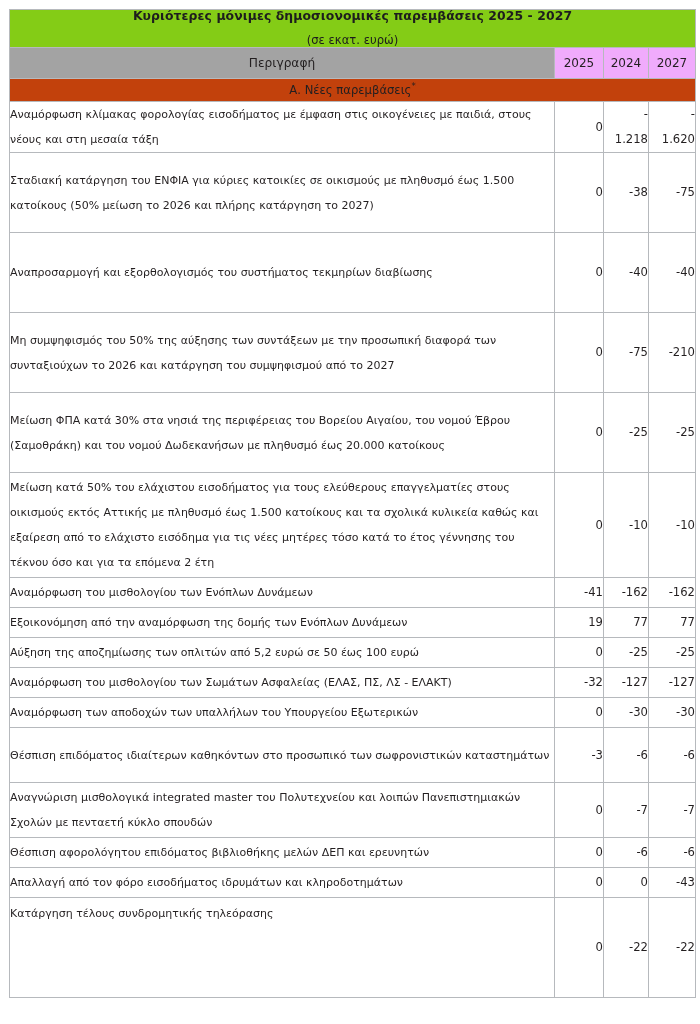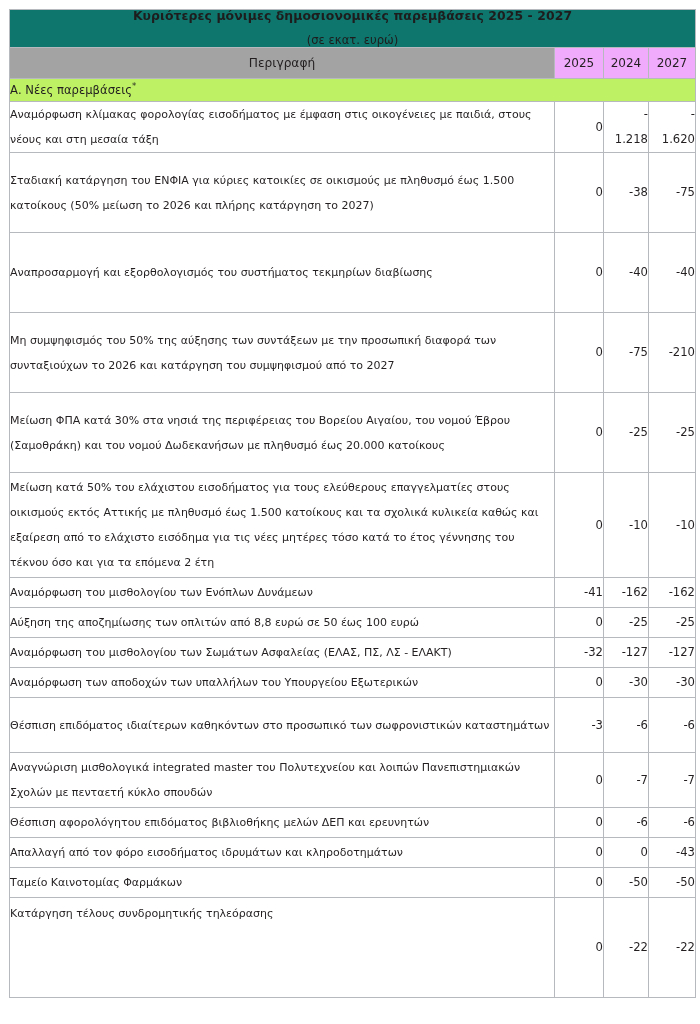--- a/index.html
+++ b/index.html
@@ -40,21 +40,21 @@
   }
 
   
   col.c-desc { width: 545px; }
   col.c-y1   { width: 49px;  }
   col.c-y2   { width: 45px;  }
   col.c-y3   { width: 47px;  }
 
   
   .title-cell {
-    background: #0f766e;
+    background: #84cc16;
     text-align: center;
     padding: 11px 10px 11px 10px;
     line-height: 1.0;
   }
   .title-main {
     display: block;
     font-size: 12.4px;
     font-weight: bold;
     letter-spacing: .1px;
     padding-bottom: 13px;
@@ -79,26 +79,26 @@
   .hdr-year {
     background: #f0abfc;
     text-align: center;
     font-size: 12px;
     font-weight: bold;
     height: 30px;
   }
 
   
   .section-cell {
-    background: #bef264;
+    background: #c2410c;
     font-size: 11.6px;
     font-weight: bold;
     height: 22px;
     padding: 0 0 0 7px;
-    text-align: left;
+    text-align: center;
   }
   .section-cell sup {
     font-size: 8.5px;
     vertical-align: super;
     line-height: 0;
   }
 
   
   .desc {
     font-size: 11px;
@@ -193,21 +193,27 @@
           <td class="num">-10</td>
           <td class="num">-10</td>
         </tr>
         <tr class="r1">
           <td class="desc">Αναμόρφωση του μισθολογίου των Ενόπλων Δυνάμεων</td>
           <td class="num">-41</td>
           <td class="num">-162</td>
           <td class="num">-162</td>
         </tr>
         <tr class="r1">
-          <td class="desc">Αύξηση της αποζημίωσης των οπλιτών από 8,8 ευρώ σε 50 έως 100 ευρώ</td>
+          <td class="desc">Εξοικονόμηση από την αναμόρφωση της δομής των Ενόπλων Δυνάμεων</td>
+          <td class="num">19</td>
+          <td class="num">77</td>
+          <td class="num">77</td>
+        </tr>
+        <tr class="r1">
+          <td class="desc">Αύξηση της αποζημίωσης των οπλιτών από 5,2 ευρώ σε 50 έως 100 ευρώ</td>
           <td class="num">0</td>
           <td class="num">-25</td>
           <td class="num">-25</td>
         </tr>
         <tr class="r1">
           <td class="desc">Αναμόρφωση του μισθολογίου των Σωμάτων Ασφαλείας (ΕΛΑΣ, ΠΣ, ΛΣ - ΕΛΑΚΤ)</td>
           <td class="num">-32</td>
           <td class="num">-127</td>
           <td class="num">-127</td>
         </tr>
@@ -234,26 +240,20 @@
           <td class="num">0</td>
           <td class="num">-6</td>
           <td class="num">-6</td>
         </tr>
         <tr class="r1">
           <td class="desc">Απαλλαγή από τον φόρο εισοδήματος ιδρυμάτων και κληροδοτημάτων</td>
           <td class="num">0</td>
           <td class="num">0</td>
           <td class="num">-43</td>
         </tr>
-        <tr class="r1">
-          <td class="desc">Ταμείο Καινοτομίας Φαρμάκων</td>
-          <td class="num">0</td>
-          <td class="num">-50</td>
-          <td class="num">-50</td>
-        </tr>
         <tr class="rlast">
           <td class="desc top">Κατάργηση τέλους συνδρομητικής τηλεόρασης</td>
           <td class="num">0</td>
           <td class="num">-22</td>
           <td class="num">-22</td>
         </tr>
       </tbody>
   </table>
 </div>
 

